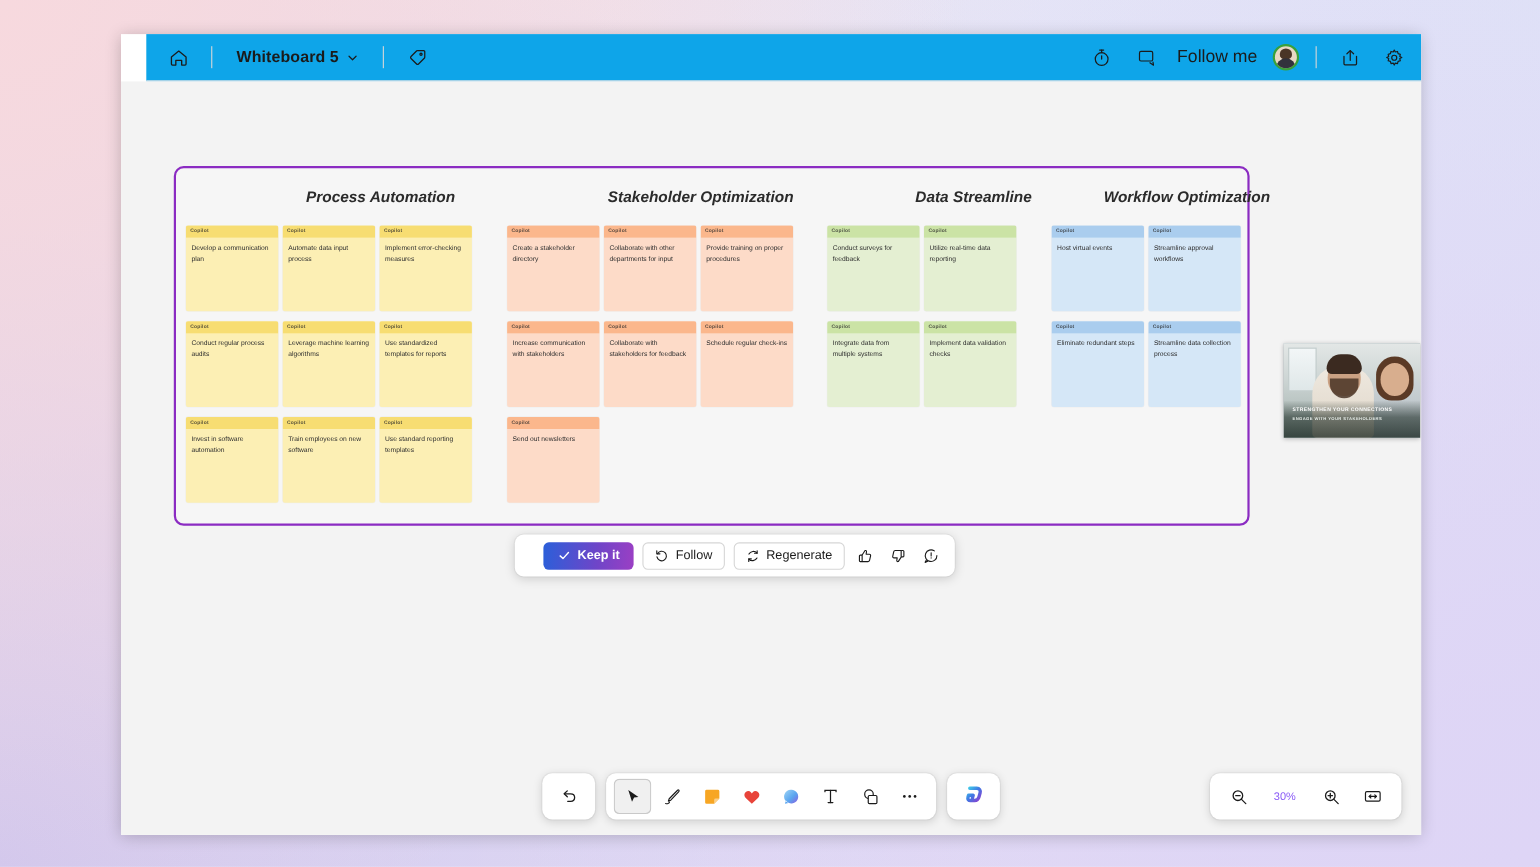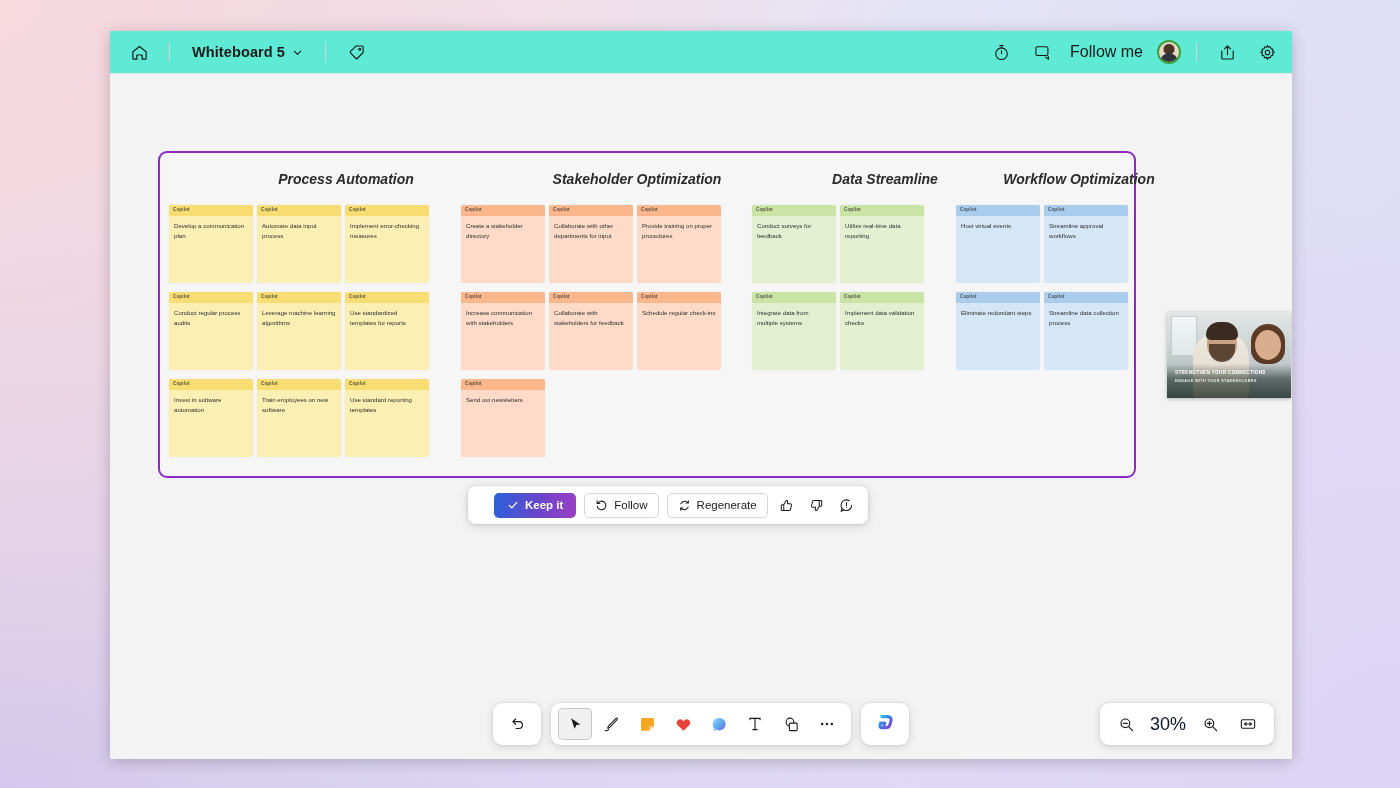--- a/index.html
+++ b/index.html
@@ -47,23 +47,23 @@
     background: linear-gradient(180deg,#f0e2d2 0%, #e3cdb4 100%);
     position: relative; overflow: hidden; border: 1px solid #d9c6ae;
   }
   .tb-avatar::before { content:""; position:absolute; left:50%; top:4px; transform:translateX(-50%);
     width:15px; height:13px; border-radius:50% 50% 40% 40%; background:#4a3526; }
   .tb-avatar::after { content:""; position:absolute; left:50%; bottom:-3px; transform:translateX(-50%);
     width:24px; height:15px; border-radius:12px 12px 0 0; background:#2f2f38; }
 
   
   .cmdbar {
-    height: 43px; flex: none; background: #5eead4;
+    height: 43px; flex: none; background: #0ea5e9;
     border-bottom: 1px solid #e6e6e6;
-    display: flex; align-items: center; padding: 0 10px 0 14px; gap: 4px;
+    display: flex; align-items: center; padding: 0 10px 0 14px; gap: 4px; margin-left: 23px;
   }
   .cb-btn { display:flex; align-items:center; justify-content:center;
             height:30px; min-width:30px; border-radius:4px; cursor:pointer; color:#1b1b1b; }
   .cb-sep { width:1px; height:20px; background:#d8d8d8; margin:0 11px; }
   .board-name { font-size:14.5px; font-weight:700; color:#1b1b1b; letter-spacing:.1px; }
   .chev { margin-left:7px; display:flex; align-items:center; }
   .cb-spacer { flex: 1; }
   .followme { font-size:16px; color:#1b1b1b; margin:0 4px 0 8px; }
   .pres-avatar {
     width:24px; height:24px; border-radius:50%; border:2px solid #39a03b;
@@ -172,21 +172,21 @@
   .tool {
     width:34px; height:32px; border-radius:5px; cursor:pointer;
     display:flex; align-items:center; justify-content:center; color:#1b1b1b;
   }
   .tool.selected { background:#f0f0f0; box-shadow: inset 0 0 0 1px #c9c9c9; }
 
   .zoom-group { position:absolute; right:18px; bottom:14px;
     background:#fff; border-radius:9px; height:42px;
     box-shadow: 0 2px 9px rgba(0,0,0,.15), 0 0 0 1px rgba(0,0,0,.04);
     display:flex; align-items:center; padding:0 9px; gap:4px; }
-  .zoom-val { font-size:18px; color:#0f172a; min-width:42px; text-align:center; cursor:pointer; }
+  .zoom-val { font-size:10px; color:#8b5cf6; min-width:42px; text-align:center; cursor:pointer; }
 
   svg { display:block; }
 </style>
 </head>
 <body>
 
 <div class="app-window">
 
 
   <div class="cmdbar">

